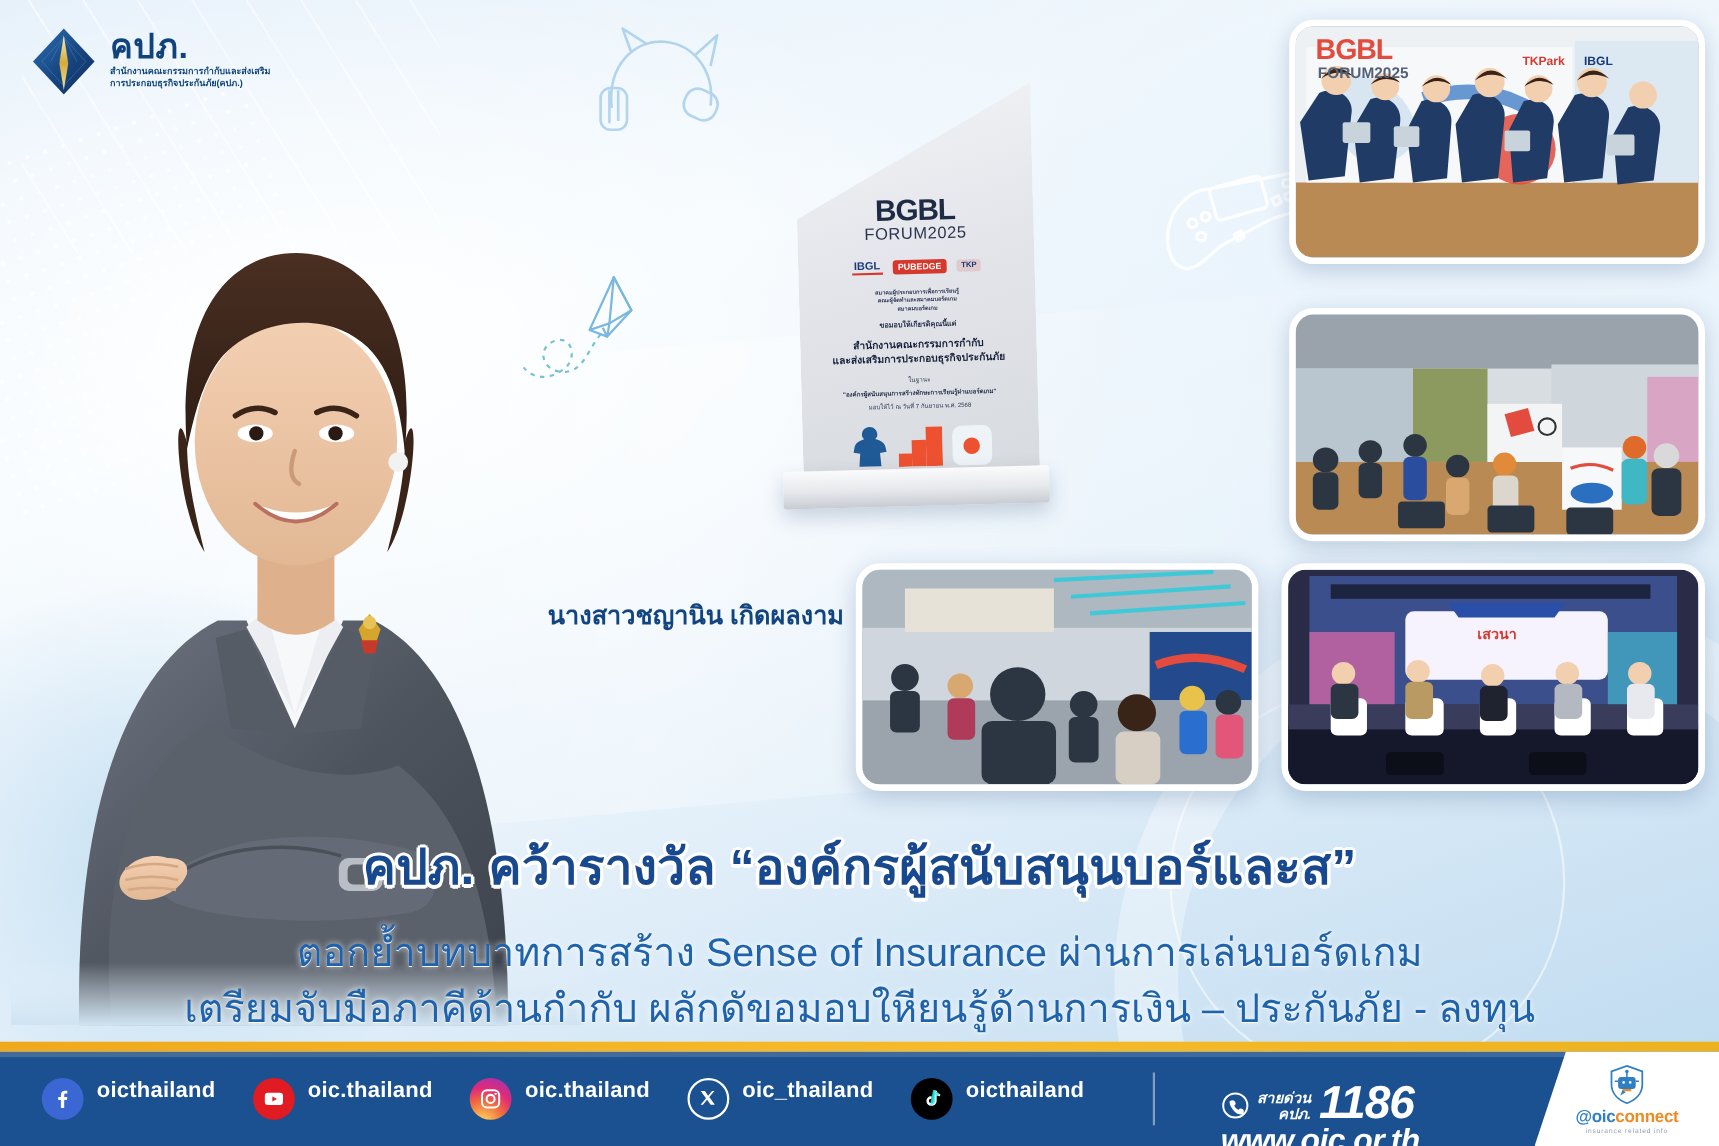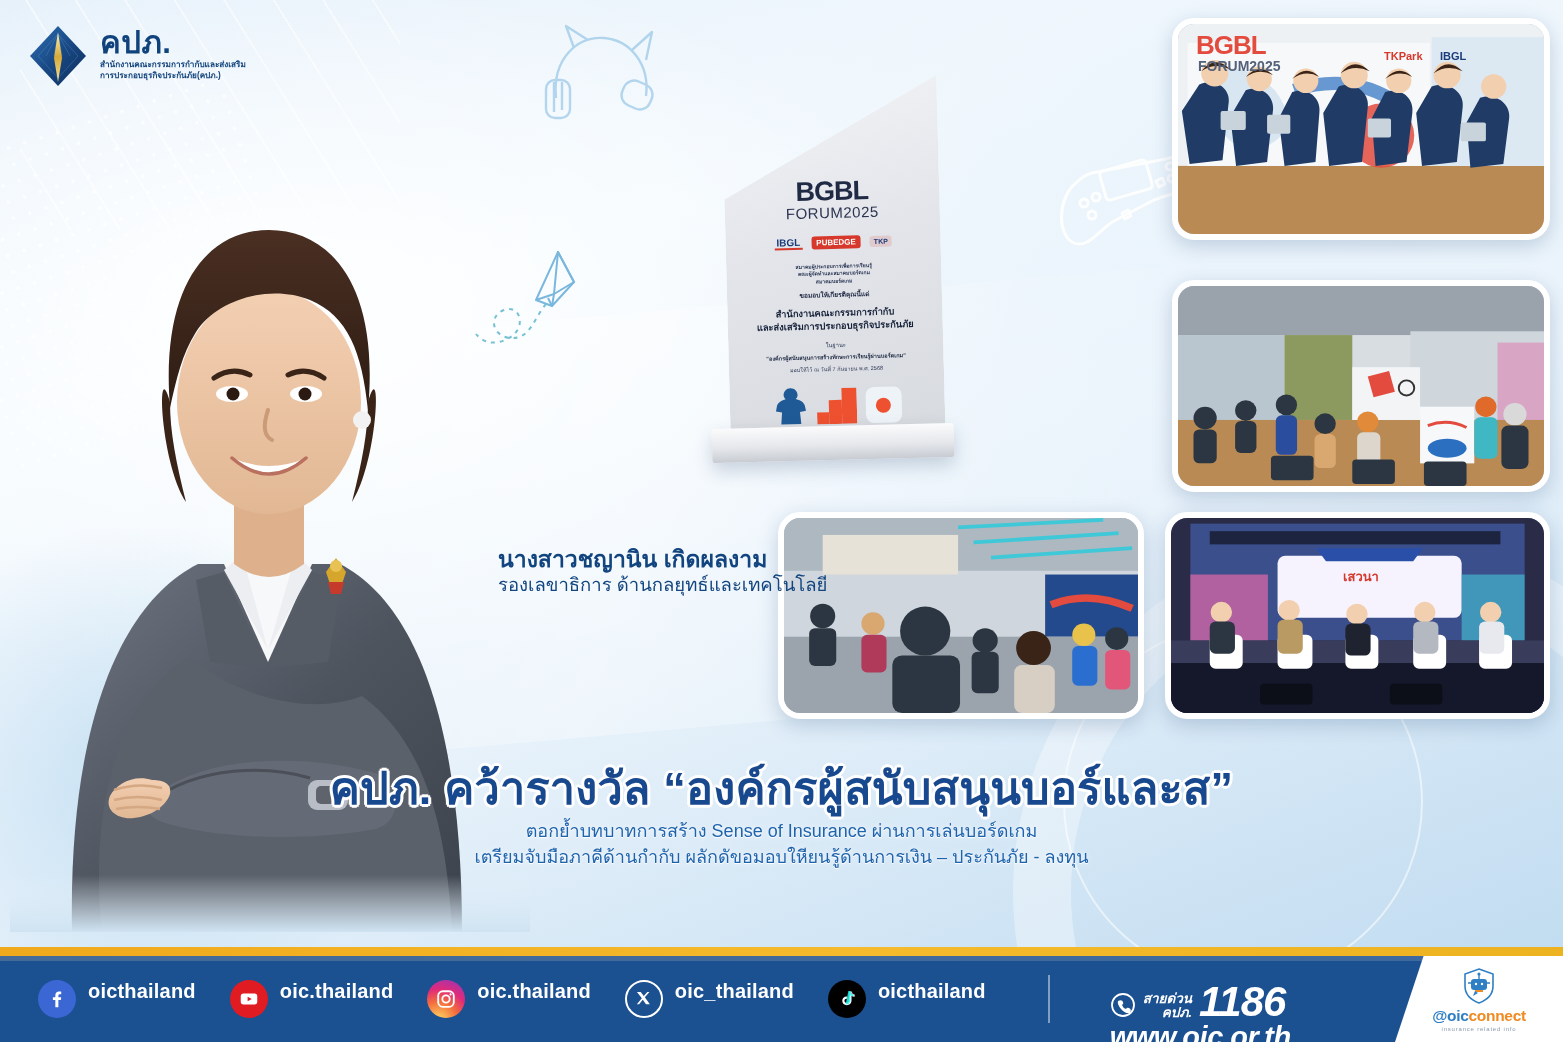--- a/index.html
+++ b/index.html
@@ -147,22 +147,22 @@
     text-align: center; z-index: 15;
   }
   .headline {
     font-size: 45px; font-weight: 800; color: #18488e; line-height: 1.18;
     text-shadow:
       -2px -2px 0 #fff, 2px -2px 0 #fff, -2px 2px 0 #fff, 2px 2px 0 #fff,
       -3px 0 0 #fff, 3px 0 0 #fff, 0 -3px 0 #fff, 0 3px 0 #fff;
     letter-spacing: .2px;
   }
   .subline {
-    font-size: 18px; font-weight: 500; color: #1f63ad; line-height: 1.42;
-    margin-top: 4px;
+    font-size: 36px; font-weight: 500; color: #1f63ad; line-height: 1.42;
+    margin-top: 25px;
     text-shadow: 0 1px 0 rgba(255,255,255,.95), 0 0 6px rgba(255,255,255,.9);
   }
 
   
   .footer-stripe {
     position: absolute; left: 0; bottom: 86px; width: 1563px; height: 9px;
     background: linear-gradient(90deg,#f0a91c 0%, #f5bb2c 55%, #edb21f 100%);
     z-index: 18;
   }
   .footer-stripe::after {
@@ -355,21 +355,20 @@
         <path d="M0 0 l10 -14 l10 14 l-6 18 h-8 z" fill="#d6a52c"></path>
         <circle cx="10" cy="-6" r="6" fill="#e8c254"></circle>
         <path d="M2 10 h16 l-3 12 h-10 z" fill="#c63a2c"></path>
       </g>
       <rect x="0" y="640" width="520" height="190" fill="url(#fade)"></rect>
     </svg>
   </div>
 
   <div class="name-block">
     <div class="name-main">นางสาวชญานิน เกิดผลงาม</div>
-    <div class="name-role">รองเลขาธิการ ด้านกลยุทธ์และเทคโนโลยี</div>
   </div>
 
   <div class="trophy">
     <div class="trophy-body"></div>
     <div class="trophy-inner">
       <div class="tr-bgbl">BGBL</div>
       <div class="tr-forum">FORUM2025</div>
       <div class="tr-logos">
         <span class="tr-logo-ibgl">IBGL</span>
         <span class="tr-logo-pub">PUBEDGE</span>

